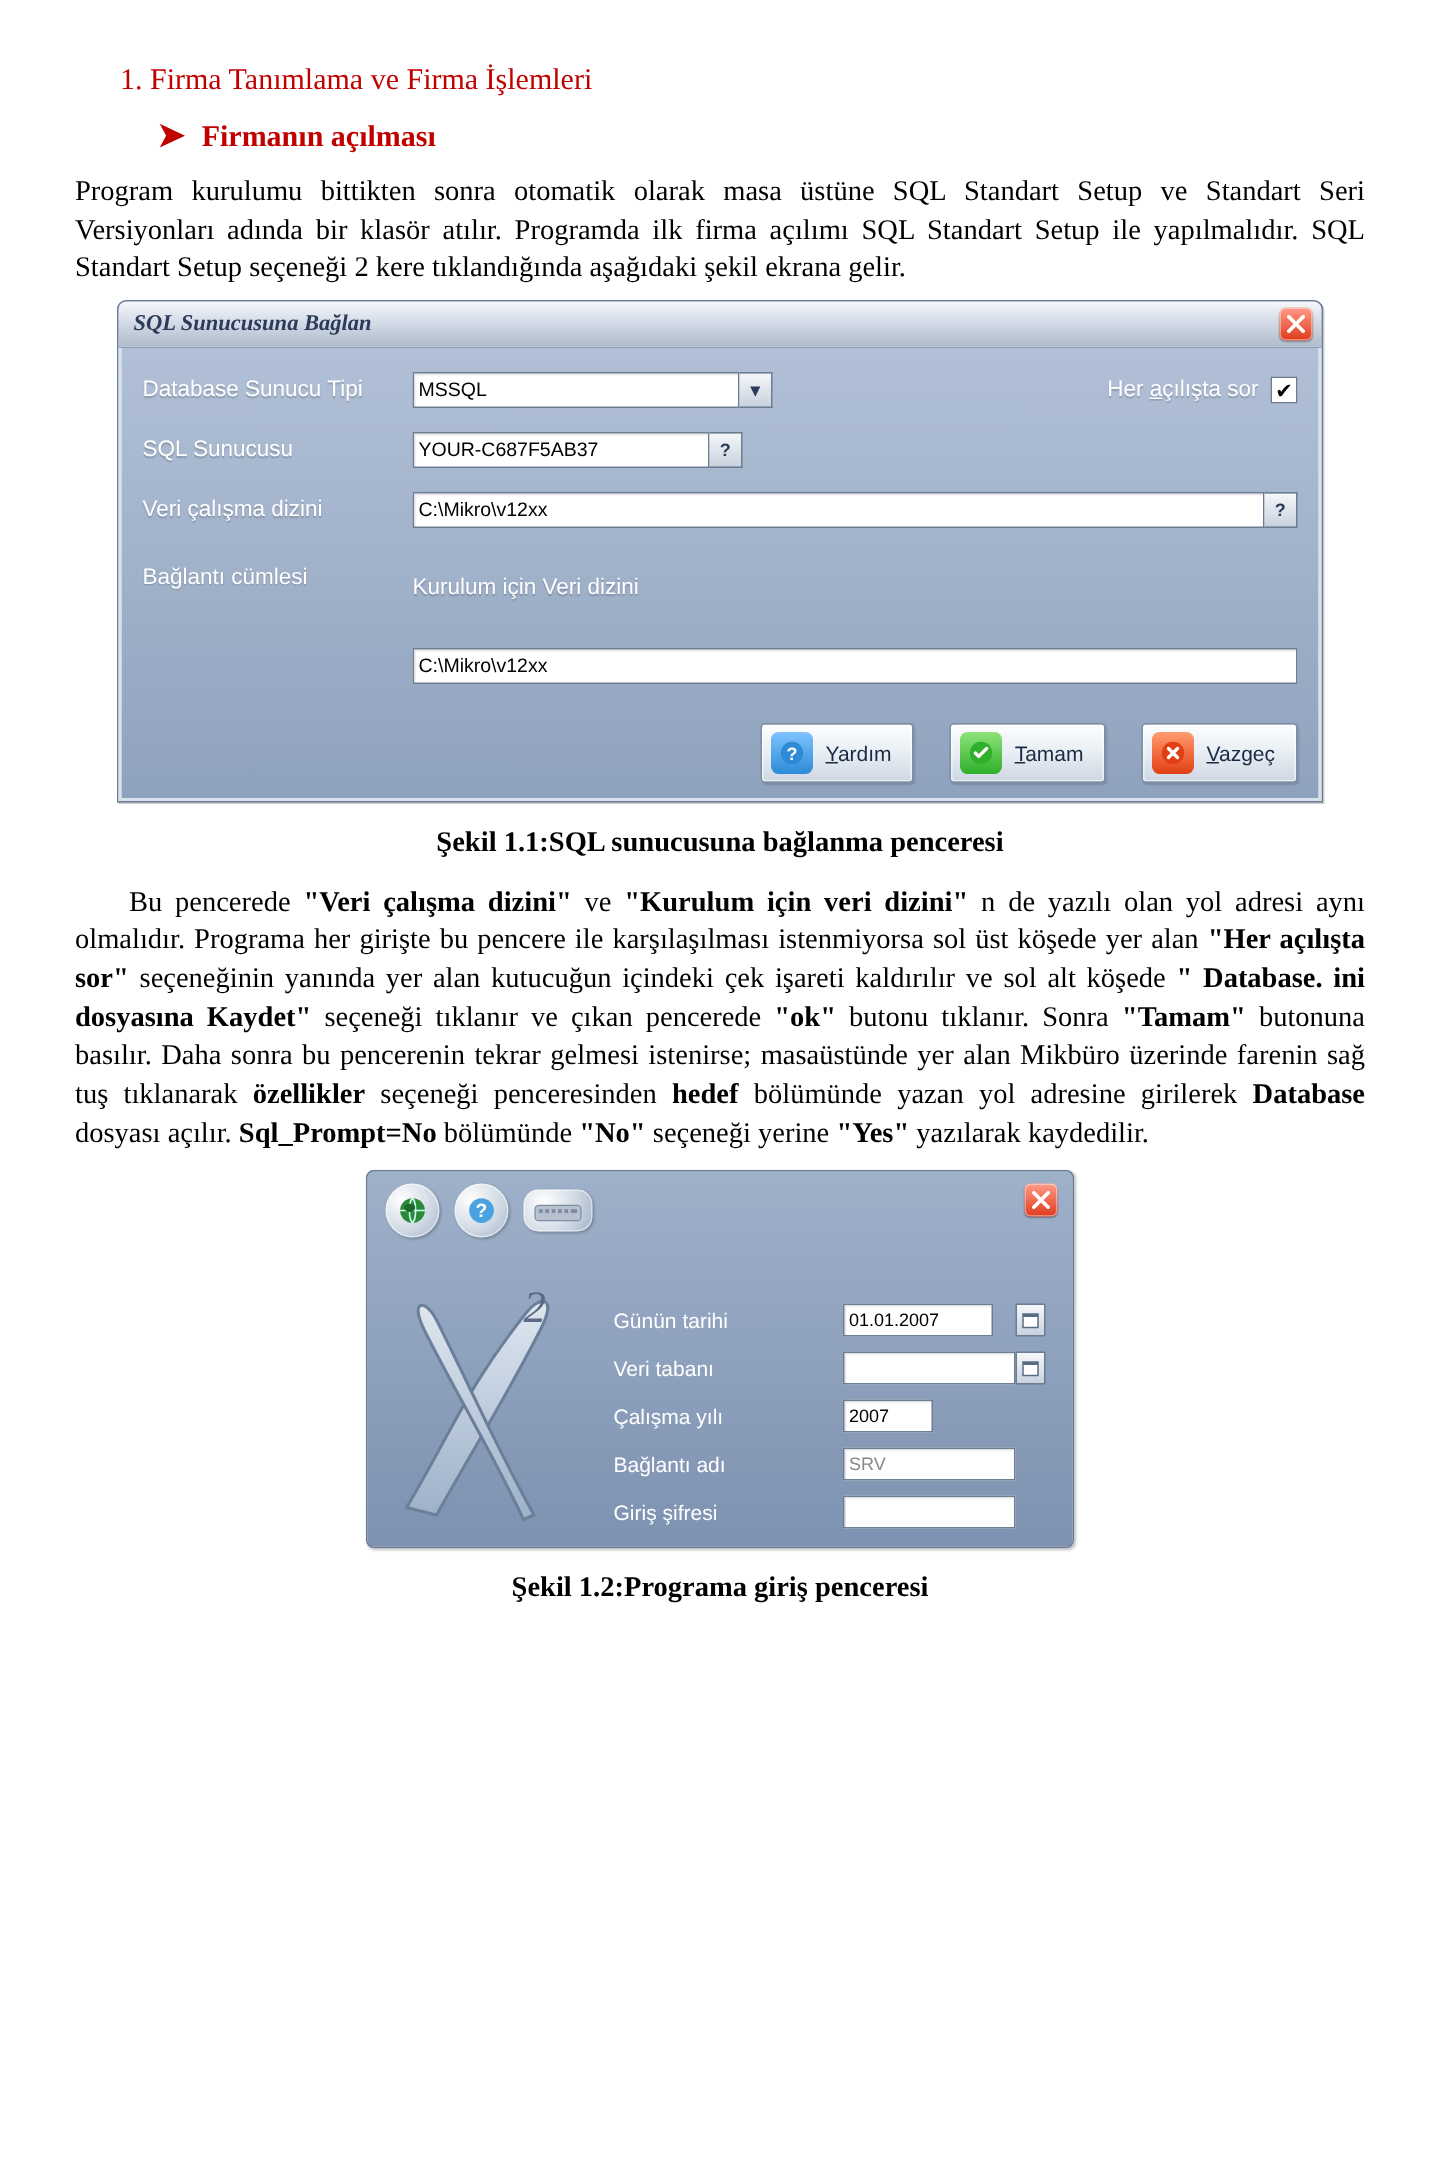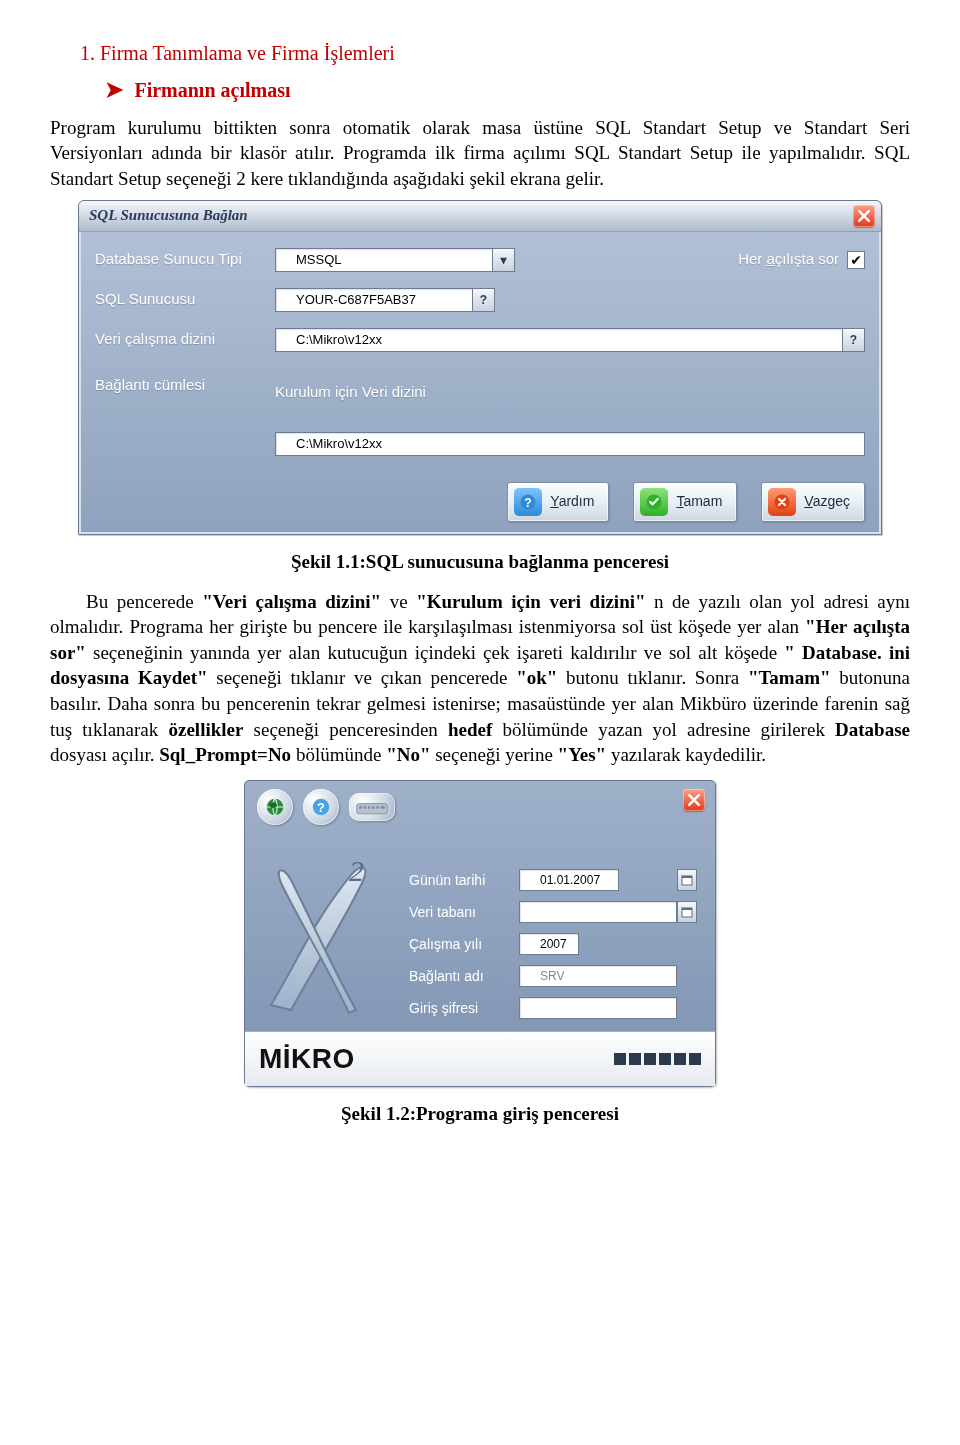--- a/index.html
+++ b/index.html
@@ -101,21 +101,21 @@
     align-items: center;
     gap: 0;
   }
   .field {
     background: #fff;
     color: #000;
     font-size: 13px;
     height: 24px;
     border: 1px solid #6c7d92;
     box-shadow: inset 1px 1px 1px rgba(0,0,0,.12);
-    padding: 0 20px;
+    padding: 0 3px;
     display: flex;
     align-items: center;
     box-sizing: border-box;
     text-align: center;
   }
   .combo-arrow, .q-btn {
     width: 22px; height: 24px;
     background: linear-gradient(to bottom, #f5f7fa, #c9d2de);
     border: 1px solid #6c7d92;
     border-left: none;
@@ -229,20 +229,21 @@
     align-items: center;
     margin-top: 34px;
   }
   .login-form .lbl {
     color: #fff;
     font-size: 14px;
   }
   .login-form .field {
     height: 22px;
     font-size: 12px;
+    margin-left: 43px;
   }
   .login-form .mini-btn {
     width: 20px; height: 22px;
     background: linear-gradient(to bottom,#f5f7fa,#c9d2de);
     border: 1px solid #6c7d92;
     display:flex; align-items:center; justify-content:center;
     box-sizing: border-box;
   }
   .login-footer {
     background: linear-gradient(to bottom,#fff 0%, #e6eaef 100%);
@@ -437,28 +438,15 @@
       <div class="lbl">Bağlantı adı</div>
       <div class="field" style="color:#888">SRV</div>
       <div></div>
 
       <div class="lbl">Giriş şifresi</div>
       <div class="field"></div>
       <div></div>
     </div>
   </div>
 
-  <div class="login-footer">
-    <div class="mikro-logo">
-      <span>MİKRO</span>
-    </div>
-    <div class="footer-squares">
-      <span></span>
-        <span></span>
-        <span></span>
-        <span></span>
-        <span></span>
-        <span></span>
-    </div>
-  </div>
 </div>
 
 <div class="caption">Şekil 1.2:Programa giriş penceresi</div>
 
 </body></html>

